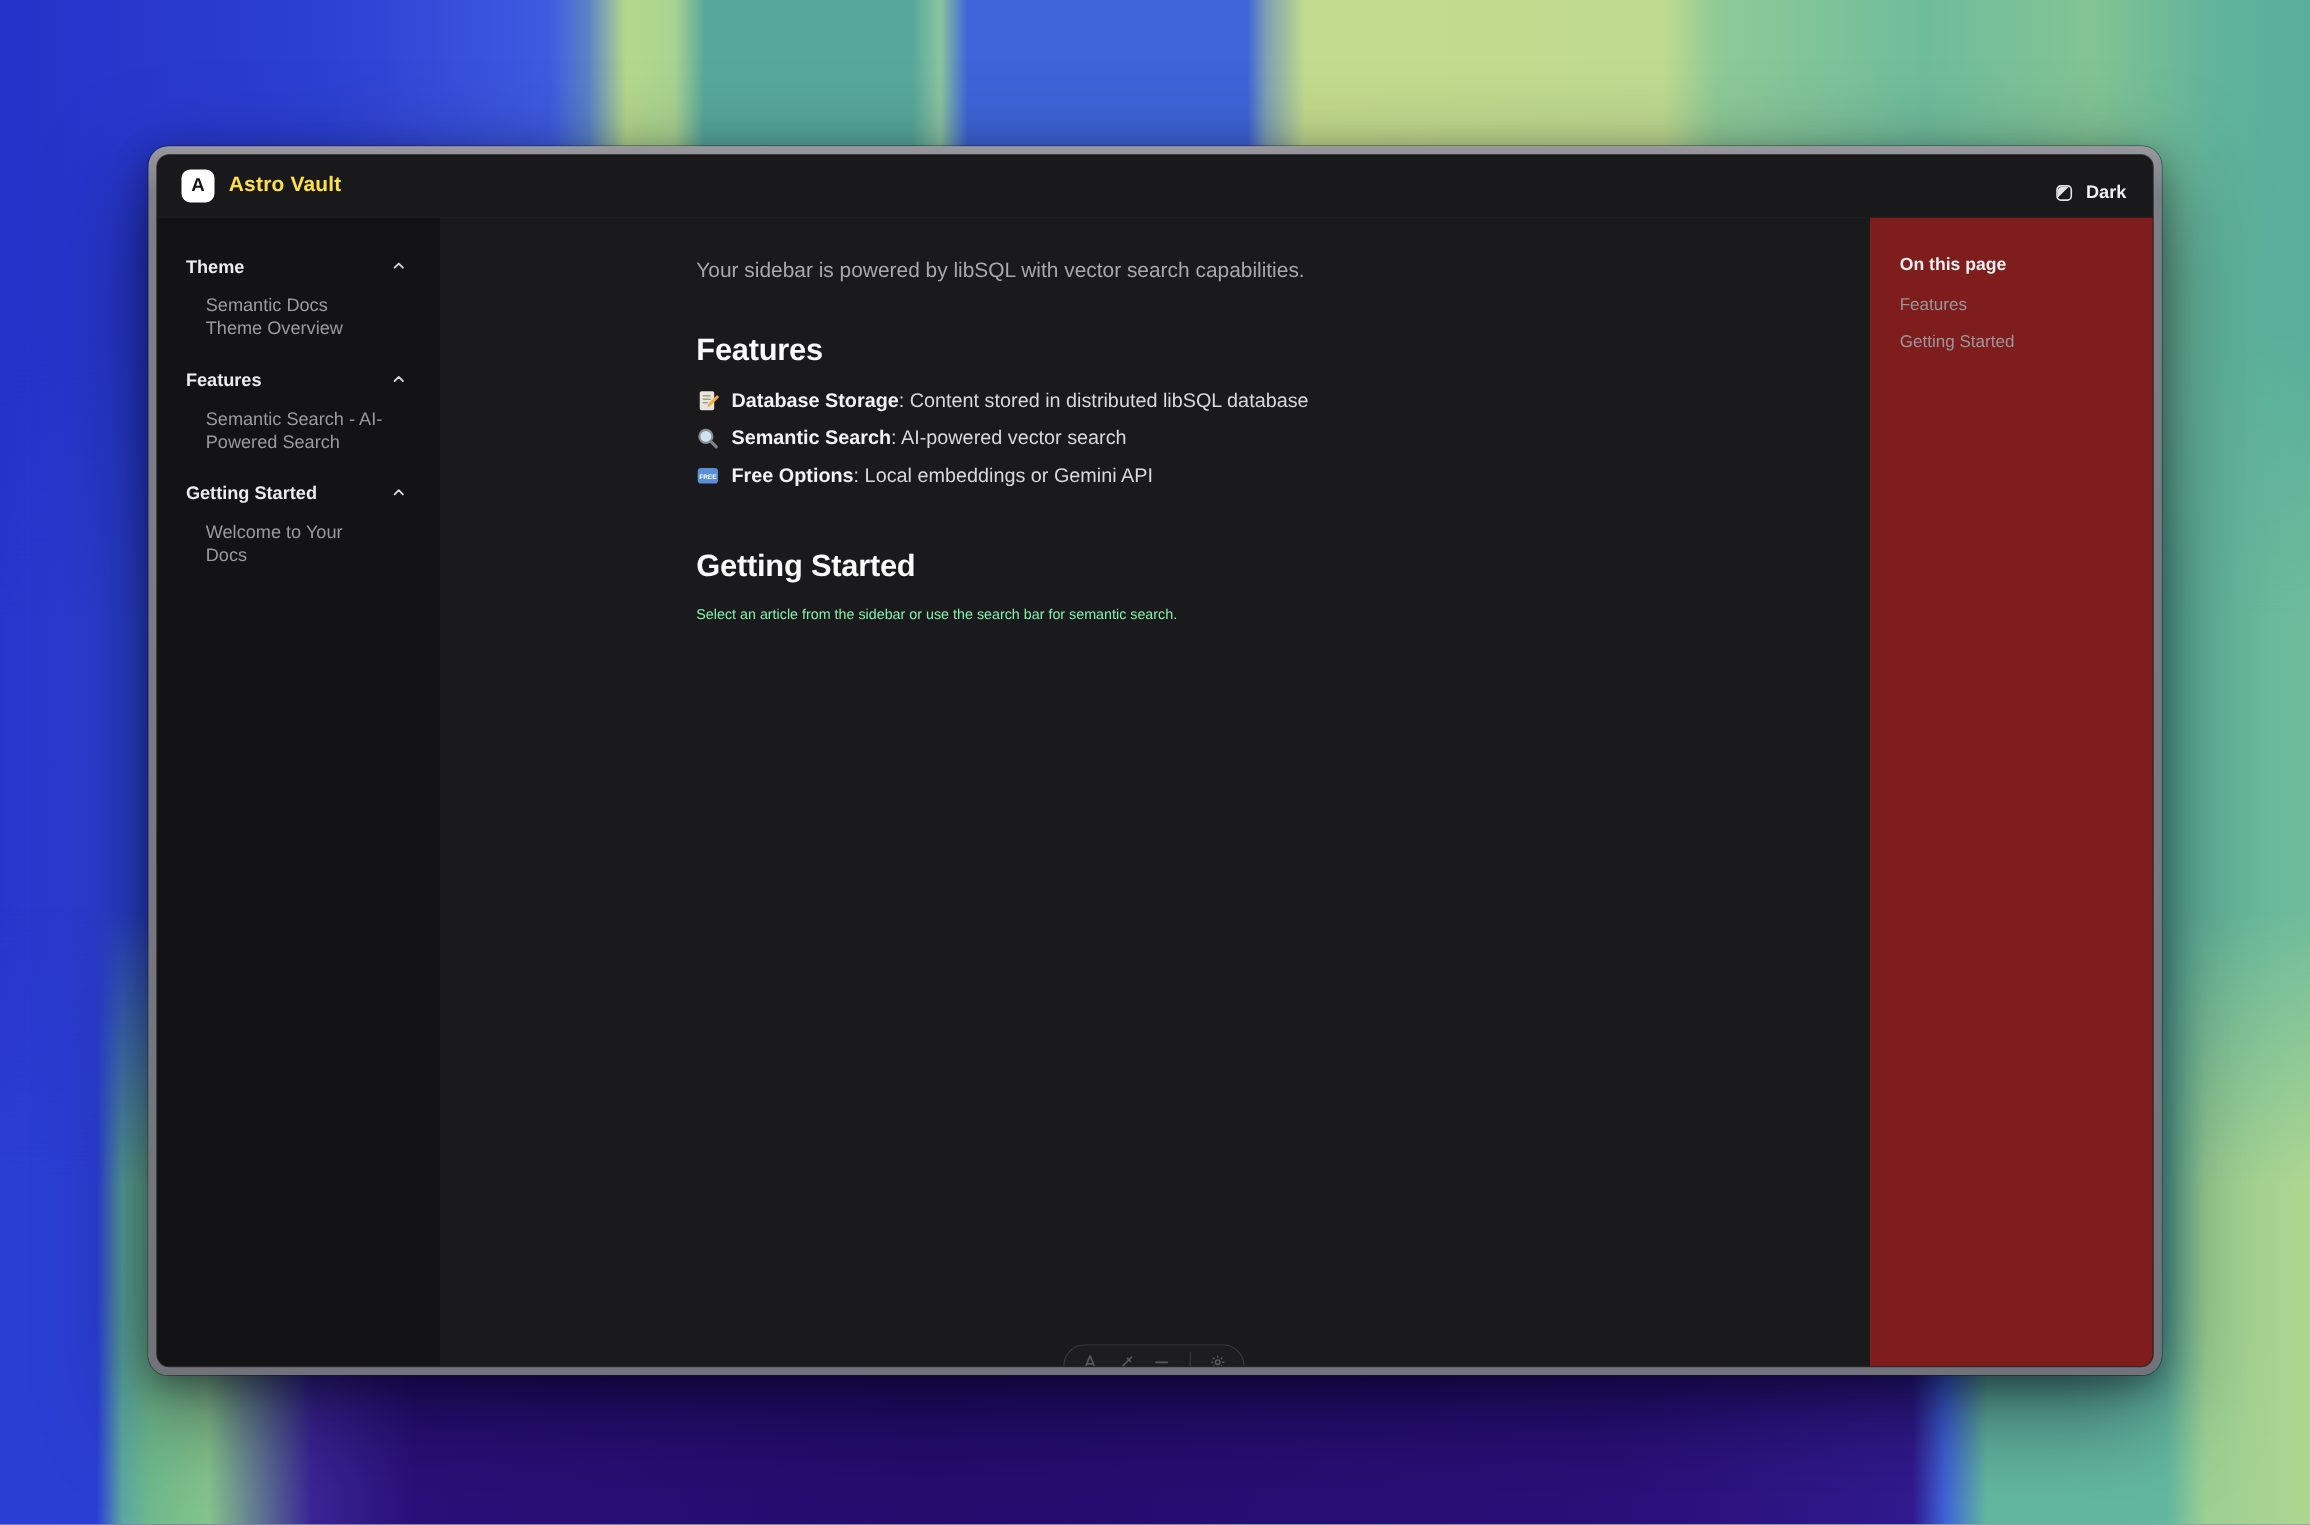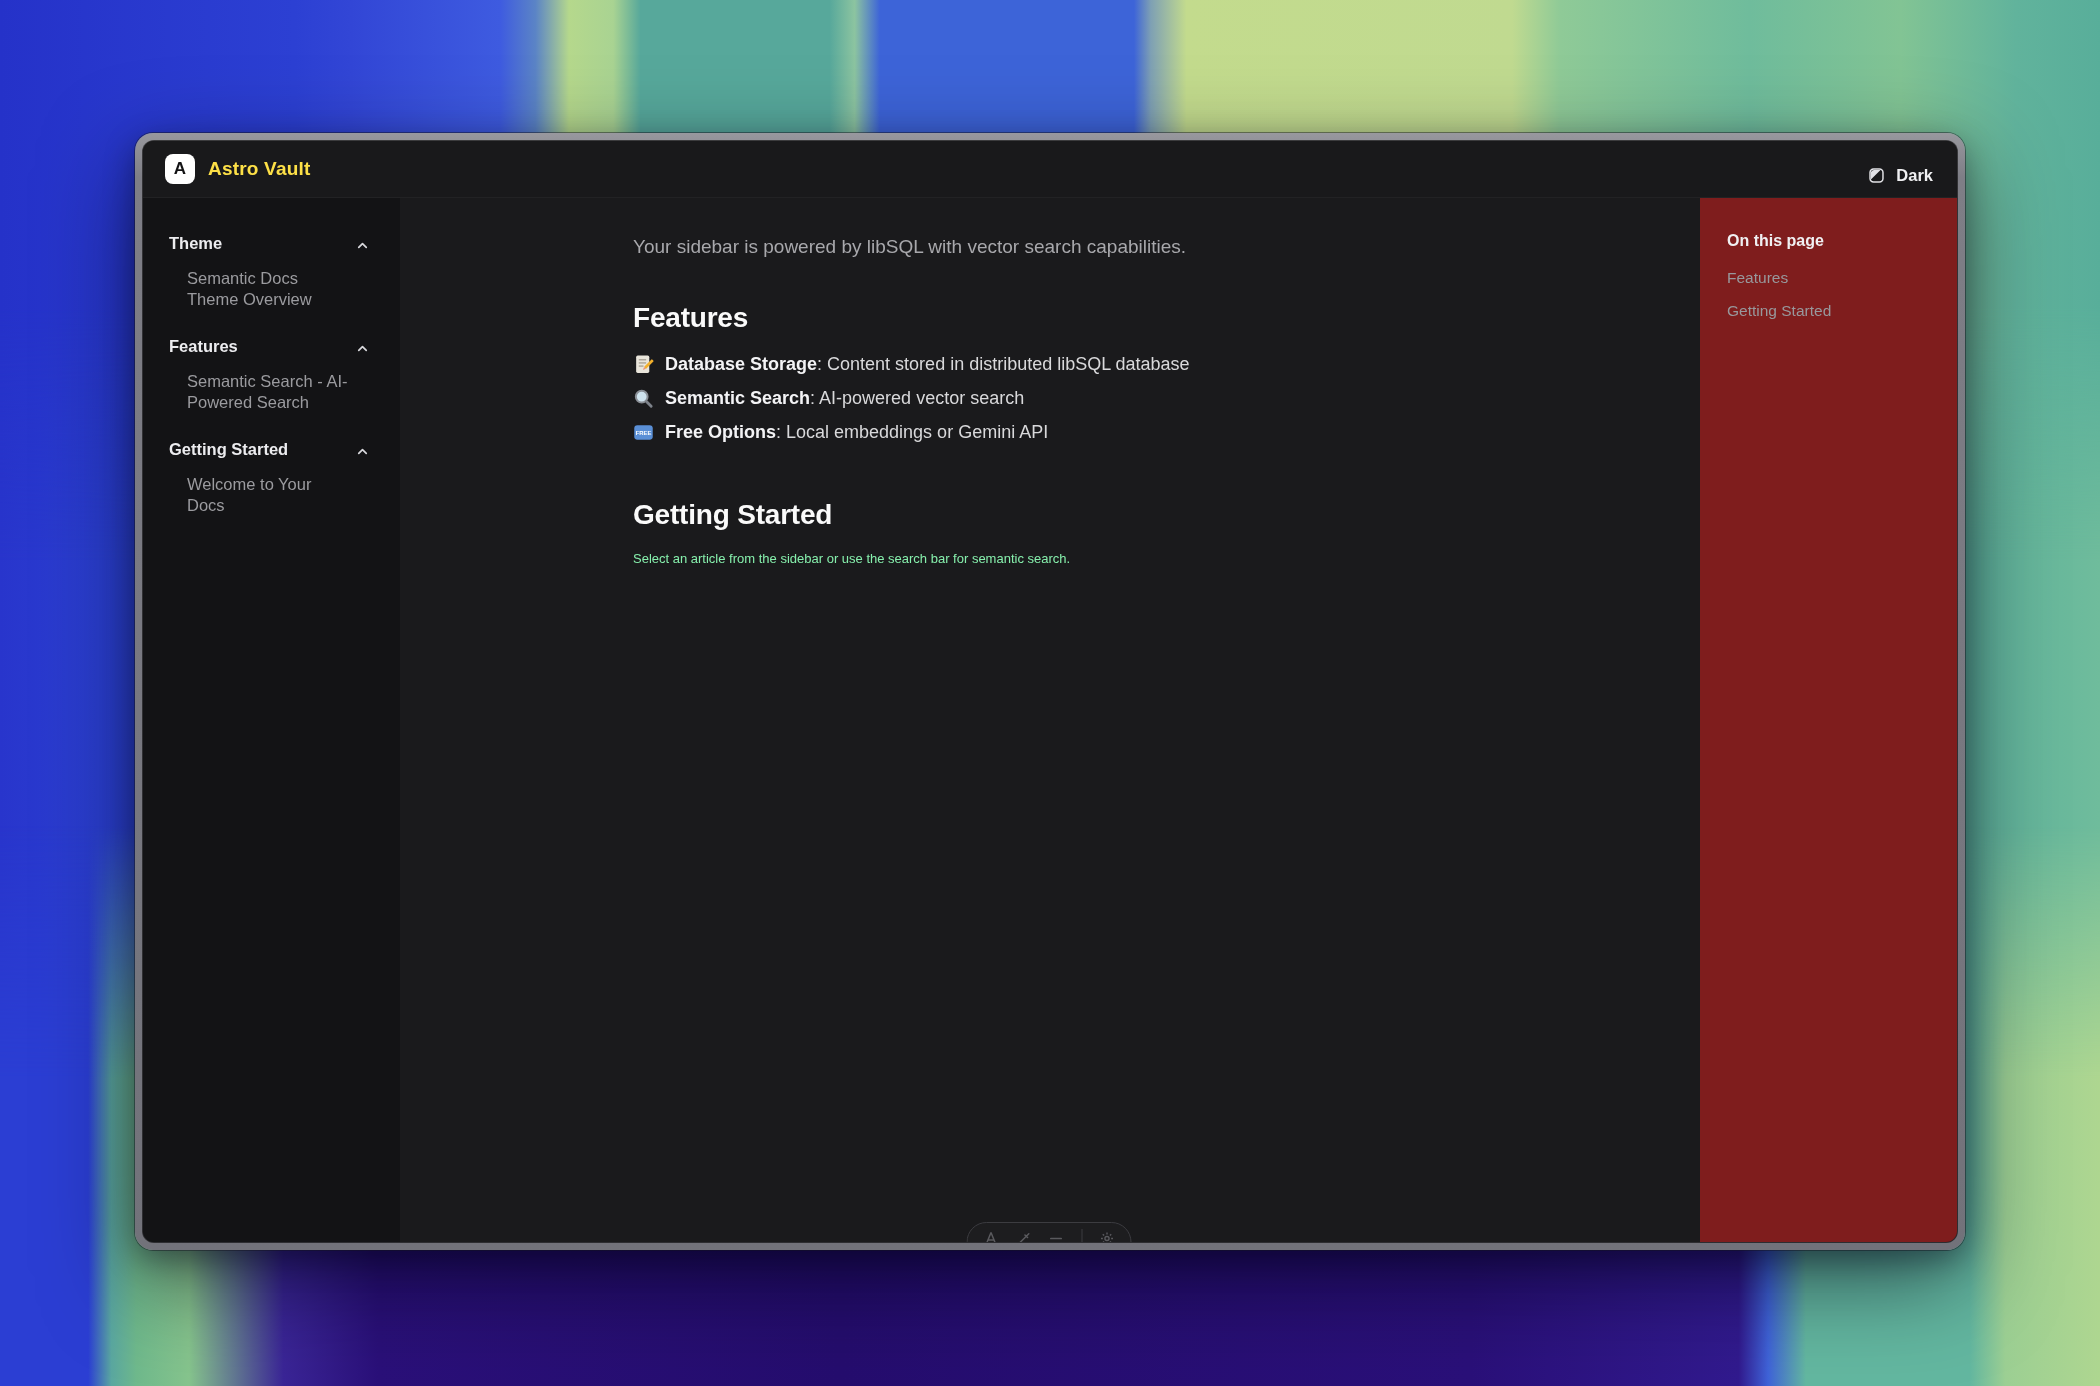--- a/index.html
+++ b/index.html
@@ -49,21 +49,21 @@
   .theme-toggle { display:flex; align-items:center; gap:9px; cursor:pointer; }
   .theme-toggle-label { font-size:16.5px; font-weight:600; color:#f0f0f2; }
   .icon-wrap { display:flex; }
   .github-link { display:flex; cursor:pointer; color:#ffffff; }
 
   
   .content-row { flex:1; display:flex; min-height:0; }
 
   
   .sidebar { width:257px; flex:none; background:#131315; padding:36px 26px 0 26px; }
-  .sb-section-header { display:flex; align-items:flex-end; justify-content:space-between; cursor:pointer;gap:35px; }
+  .sb-section-header { display:flex; align-items:flex-start; justify-content:space-between; cursor:pointer;gap:35px; }
   .sb-section-label { font-size:16.5px; font-weight:700; color:#ececef; }
   .chevron { display:flex; color:#d8d8dc; margin-right:4px; }
   .sb-link { display:block; margin:15px 0 27px 18px; max-width:165px; font-size:16.5px; line-height:21px;
     color:#9b9b9f; cursor:pointer; }
 
   
   .main { flex:1; background:#1a1a1c; padding:38px 60px 0 233px; position:relative; }
   .page-title { font-size:35px; font-weight:800; color:#fafafa; letter-spacing:-.4px; margin-bottom:22px; }
   .lead { font-size:19px; color:#a8a8ac; margin-bottom:44px; }
   .h2 { font-size:28px; font-weight:800; color:#fafafa; letter-spacing:-.2px; margin-bottom:20px; }

